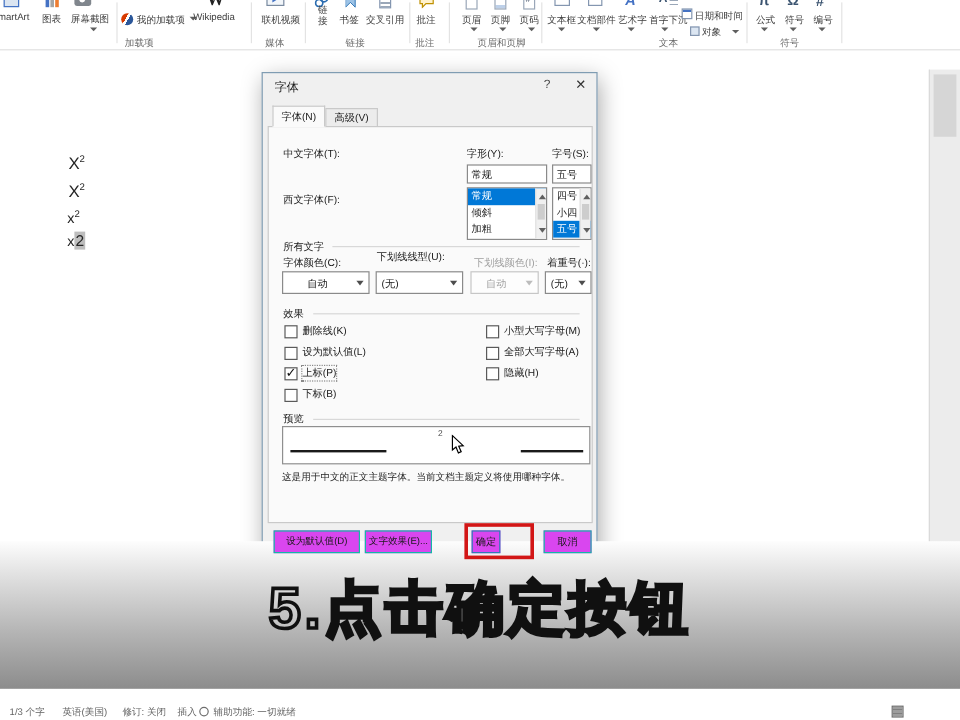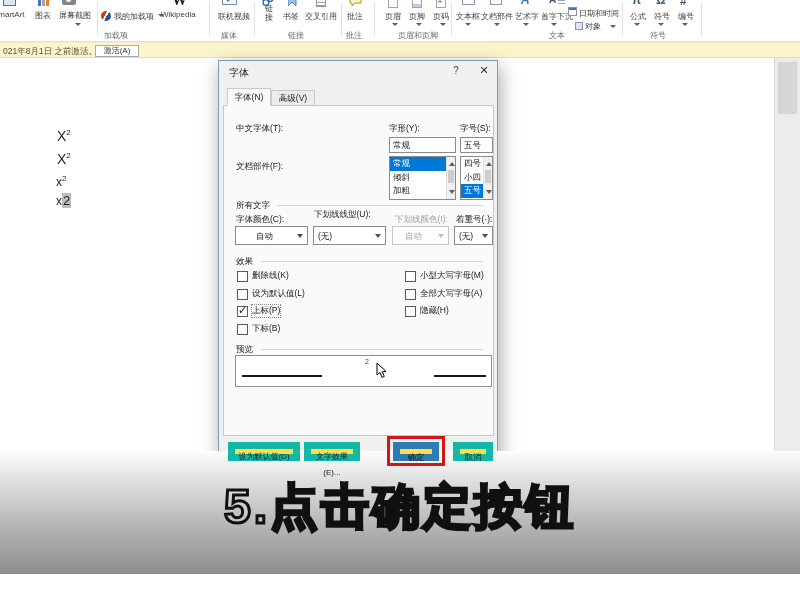--- a/index.html
+++ b/index.html
@@ -81,21 +81,21 @@
   .lsb .th{position:absolute;left:1px;right:1px;top:13px;height:13px;background:#cdcdcd}
   .cbrow{position:absolute;display:flex;align-items:center;gap:4px;font-size:8.5px;color:#1a1a1a;z-index:2;white-space:nowrap}
   .cb{width:11px;height:11px;border:1px solid #5a5a5a;background:#fff;flex:none;position:relative}
   .cb i{position:absolute;left:0px;top:-3px;font-style:normal;font-size:11px;color:#111}
   .focuslab{outline:1px dotted #8a8a8a}
   #pvbox{position:absolute;left:16px;top:294px;width:257px;height:32px;background:#fff;border:1px solid #8f8f8f;z-index:2}
   .pvline{position:absolute;height:2px;background:#1a1a1a;top:19px}
   .pvsup{position:absolute;left:129px;top:2px;font-size:7px;color:#444}
   #pvcursor{position:absolute;left:140px;top:6px}
   .desc{position:absolute;left:16px;top:331px;width:258px;font-size:8px;color:#262626;white-space:nowrap;z-index:2}
-  .dbtn{position:absolute;height:19px;background:#fde047;border:7px solid #14b8a6;font-size:8.5px;
+  .dbtn{position:absolute;height:19px;background:#d946ef;border:1px solid #14b8a6;font-size:8.5px;
     text-align:center;line-height:16px;color:#1a1a1a;z-index:2}
   .dbtn.primary{border-color:#2f7cb5}
   #redbox{position:absolute;left:168px;top:375px;width:58px;height:30px;border:3px solid #d21616;z-index:4}
 
   
   #band{position:absolute;left:0;top:451px;width:800px;height:123px;
     background:linear-gradient(#fdfdfd,#e2e2e2 22%,#b4b4b4 62%,#8c8c8c 100%)}
   #caption{position:absolute;left:0;top:24px;width:100%;text-align:center;
     font-size:48px;font-weight:bold;letter-spacing:3px;color:rgba(255,255,255,0.14);
     -webkit-text-stroke:3px #101010}
@@ -204,24 +204,20 @@
     <span class="ricon glyph-ic" style="left:656px;top:-7px">Ω</span>
     <span class="rl" style="left:654px;top:11px">符号</span>
     <i class="dd" style="left:658px;top:23px"></i>
     <span class="ricon glyph-ic" style="left:680px;top:-6px">#</span>
     <span class="rl" style="left:678px;top:11px">编号</span>
     <i class="dd" style="left:682px;top:23px"></i>
     <span class="gl" style="left:650px">符号</span>
     <i class="sep" style="left:701px"></i>
   </div>
 
-  <div id="notice">
-    <span class="txt">021年8月1日 之前激活。</span>
-    <span class="btn">激活(A)</span>
-  </div>
 
   <div id="doc">
     <div class="doc-line" style="left:57px;top:70px;font-size:14px"><span>X</span><sup>2</sup></div>
     <div class="doc-line" style="left:57px;top:93px;font-size:14px"><span>X</span><sup>2</sup></div>
     <div class="doc-line" style="left:56px;top:116px;font-size:12px"><span>x</span><sup>2</sup></div>
     <div class="doc-line" style="left:56px;top:135px;font-size:12px"><span>x</span><span class="sel2" style="font-size:13px">2</span></div>
   </div>
   <div id="vscroll">
       <i class="th"></i>
     </div>
@@ -229,21 +225,21 @@
   <div id="dlg">
     <span class="title">字体</span>
     <span class="help">?</span>
     <span class="close">✕</span>
 
     <span class="tab active" style="left:8px;top:27px;width:44px">字体(N)</span>
     <span class="tab" style="left:52px;top:29px;width:44px;height:16px;line-height:15px">高级(V)</span>
     <div id="tabpage"></div>
 
     <span class="dlabel" style="left:17px;top:62px">中文字体(T):</span>
-    <span class="dlabel" style="left:17px;top:100px">文档部件(F):</span>
+    <span class="dlabel" style="left:17px;top:100px">西文字体(F):</span>
 
     <span class="dlabel" style="left:170px;top:62px">字形(Y):</span>
     <div class="tinput" style="left:170px;top:76px;width:67px">常规</div>
     <div class="listbox" style="left:170px;top:95px;width:67px;height:44px">
       <div class="li sel">常规</div>
       <div class="li">倾斜</div>
       <div class="li">加粗</div>
       <div class="lsb">
           <i class="ua"></i>
           <i class="th"></i>
@@ -333,26 +329,36 @@
     <span class="dlabel" style="left:17px;top:283px">预览</span>
     <i class="grpline" style="left:42px;top:288px;width:222px"></i>
     <div id="pvbox">
       <i class="pvline" style="left:6px;width:80px"></i>
       <i class="pvline" style="left:198px;width:52px"></i>
       <span class="pvsup">2</span>
       <svg id="pvcursor" width="12" height="17" viewBox="0 0 12 17">
         <path d="M1 1 L1 13 L4 10.5 L6 15.4 L8.3 14.4 L6.3 9.8 L10 9.4 Z" fill="#fff" stroke="#000" stroke-width="1"></path>
       </svg>
     </div>
+    <div class="desc">这是用于中文的正文主题字体。当前文档主题定义将使用哪种字体。</div>
 
     <span class="dbtn" style="left:9px;top:381px;width:72px;font-size:8px">设为默认值(D)</span>
     <span class="dbtn" style="left:85px;top:381px;width:56px;font-size:8px">文字效果(E)...</span>
-    <span class="dbtn primary" style="left:174px;top:381px;width:46px">确定</span>
+    <span class="dbtn primary" style="left:174px;top:381px;width:24px">确定</span>
     <i id="redbox"></i>
     <span class="dbtn" style="left:234px;top:381px;width:40px">取消</span>
   </div>
 
   <div id="band">
     <div id="caption">5.点击确定按钮</div>
   </div>
 
+  <div id="statusbar">
+    <span style="left:8px">1/3 个字</span>
+    <span style="left:52px">英语(美国)</span>
+    <span style="left:102px">修订: 关闭</span>
+    <span style="left:148px">插入</span>
+    <i class="sic"></i>
+    <span style="left:178px">辅助功能: 一切就绪</span>
+    <i class="vic"></i>
+  </div>
 
 </div>
 
 </body></html>

